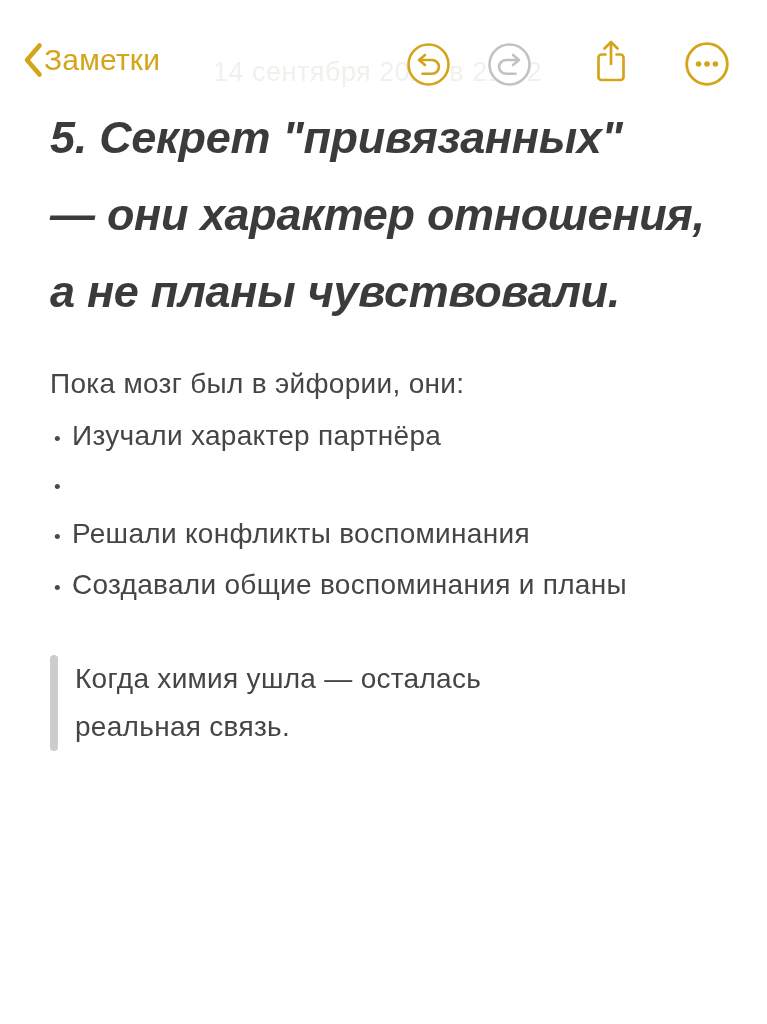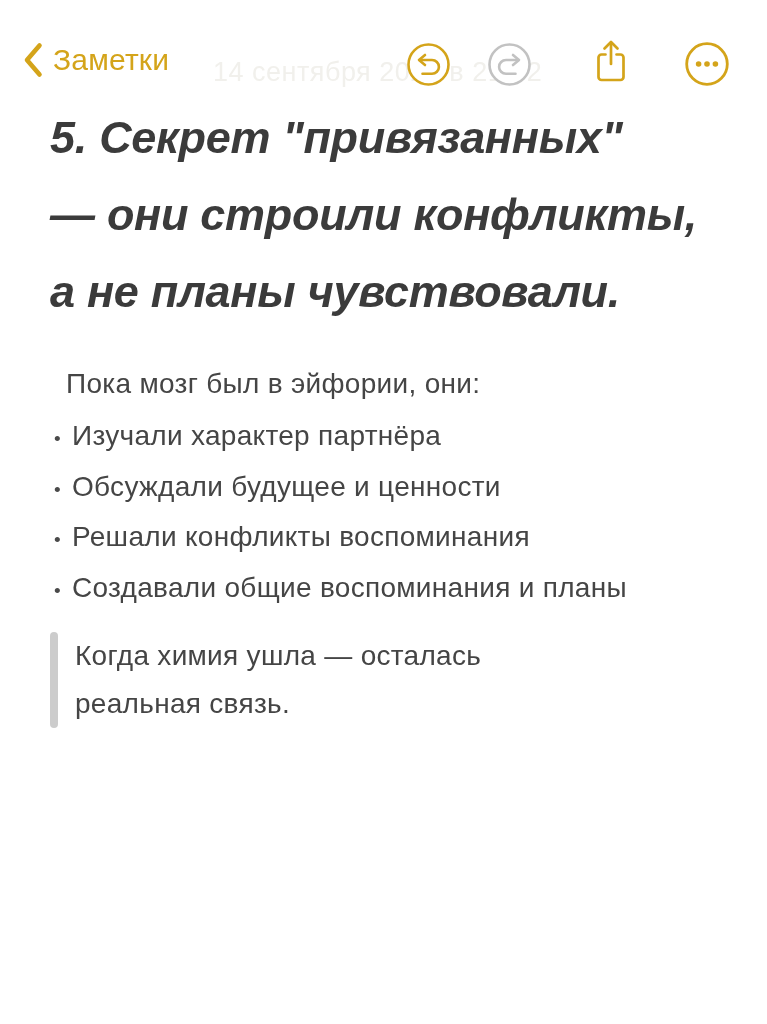--- a/index.html
+++ b/index.html
@@ -31,21 +31,20 @@
     color: #f1f0ec;
     white-space: nowrap;
     user-select: none;
   }
   .back-button {
     position: absolute;
     left: 22px;
     top: 42px;
     display: flex;
     align-items: center;
-    gap: 9px;
     cursor: pointer;
     background: none;
     border: none;
     padding: 0;
   }
   .back-button .label {
     font-size: 30px;
     color: #d4a41a;
     letter-spacing: 0.2px;
   }
@@ -78,21 +77,21 @@
     font-style: italic;
     line-height: 77px;
     color: #3b3b3b;
     letter-spacing: -0.3px;
   }
   .note-heading .h-line {
     display: block;
     white-space: nowrap;
   }
   .intro-line {
-    margin: 34px 0 0 16px;
+    margin: 34px 0 0 0;
     font-size: 28px;
     line-height: 40px;
     color: #454545;
     letter-spacing: 0.3px;
   }
   .bullet-list {
     margin-top: 8px;
   }
   .bullet-row {
     display: flex;
@@ -105,21 +104,21 @@
   .bullet-row .marker {
     width: 22px;
     flex: 0 0 22px;
     font-size: 19px;
     color: #4a4a4a;
     padding-left: 4px;
     box-sizing: border-box;
   }
   .quote-block {
     display: flex;
-    margin-top: 18px;
+    margin-top: 44px;
   }
   .quote-bar {
     flex: 0 0 8px;
     width: 8px;
     border-radius: 4px;
     background: #cccccc;
   }
   .quote-text {
     padding-left: 17px;
     font-size: 28px;
@@ -189,34 +188,33 @@
         </svg>
       </span>
     </button>
 
   </div>
 
   <div class="note">
 
     <h1 class="note-heading">
       <span class="h-line">5. Секрет "привязанных"</span>
-      <span class="h-line">— они строили конфликты,</span>
+      <span class="h-line">— они характер отношения,</span>
       <span class="h-line">а не планы чувствовали.</span>
     </h1>
 
     <p class="intro-line">Пока мозг был в эйфории, они:</p>
 
     <div class="bullet-list">
       <div class="bullet-row">
         <span class="marker">•</span>
         <span>Изучали характер партнёра</span>
       </div>
       <div class="bullet-row">
         <span class="marker">•</span>
-        <span>Обсуждали будущее и ценности</span>
       </div>
       <div class="bullet-row">
         <span class="marker">•</span>
         <span>Решали конфликты воспоминания</span>
       </div>
       <div class="bullet-row">
         <span class="marker">•</span>
         <span>Создавали общие воспоминания и планы</span>
       </div>
     </div>

